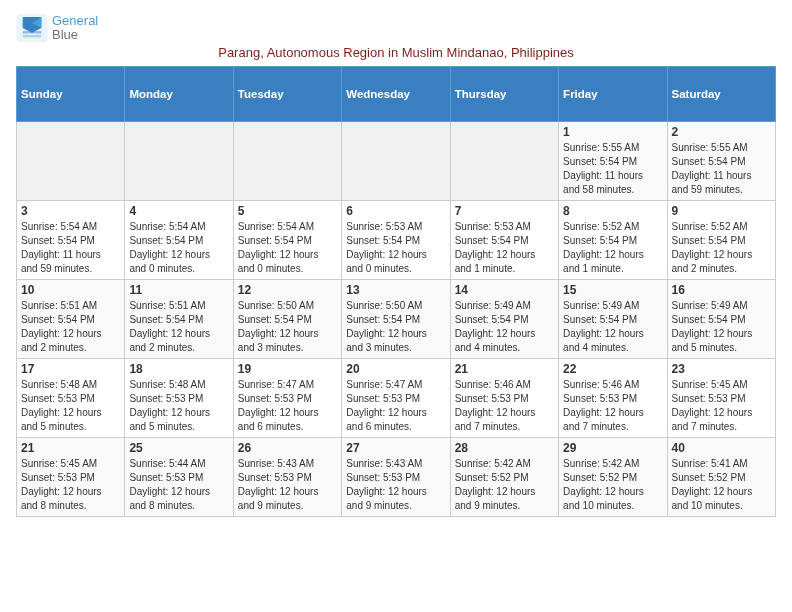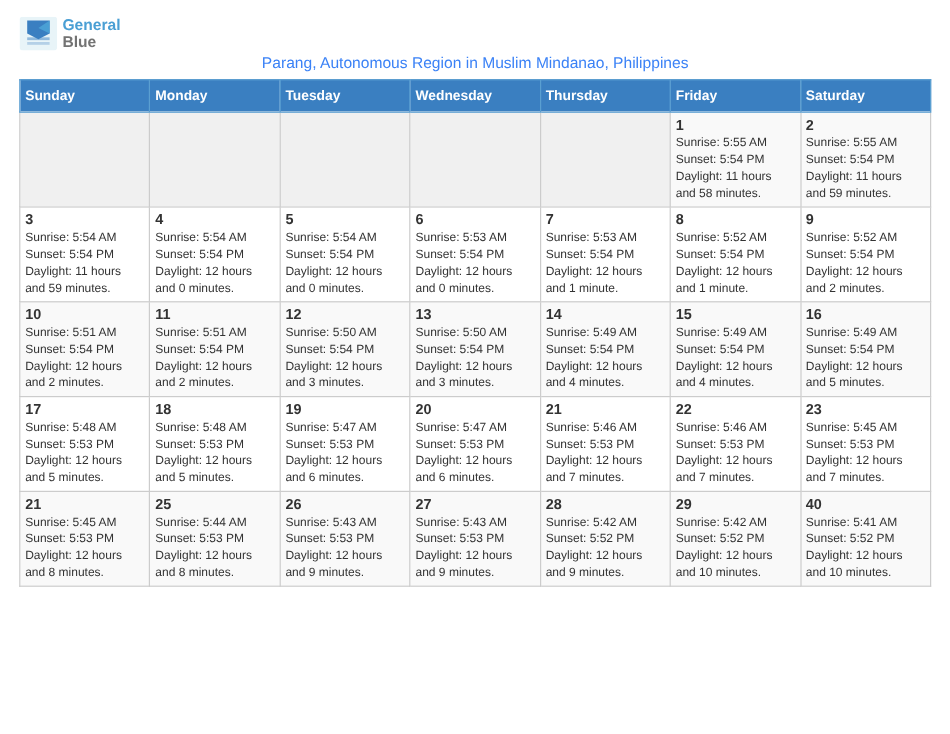--- a/index.html
+++ b/index.html
@@ -17,54 +17,54 @@
       margin-bottom: 2px;
     }
     .logo {
       display: flex;
       align-items: center;
       gap: 4px;
       margin-top: 4px;
     }
     .logo-text {
       font-size: 13px;
-      font-weight: bold;
+      font-weight: normal;
       color: #333;
       line-height: 1.1;
     }
     .logo-text span {
       color: #4a9fd4;
     }
     .logo-icon {
       width: 32px;
       height: 28px;
     }
     .month-title {
       font-size: 36px;
       font-weight: bold;
       color: #333;
       text-align: right;
     }
     .subtitle {
       text-align: center;
       font-size: 13px;
-      color: #3b82f6;
+      color: #7f1d1d;
       margin-bottom: 6px;
     }
     table {
       width: 100%;
       border-collapse: collapse;
       table-layout: fixed;
     }
     thead tr th {
       background: #3a7fc1;
       color: #fff;
       font-size: 11.5px;
       font-weight: bold;
-      padding: 7px 4px;
+      padding: 21px 4px;
       text-align: left;
       border: 1px solid #5a9fd1;
     }
     tbody tr td {
       border: 1px solid #ccc;
       vertical-align: top;
       padding: 3px 4px;
       font-size: 9.5px;
       color: #333;
       height: 72px;

